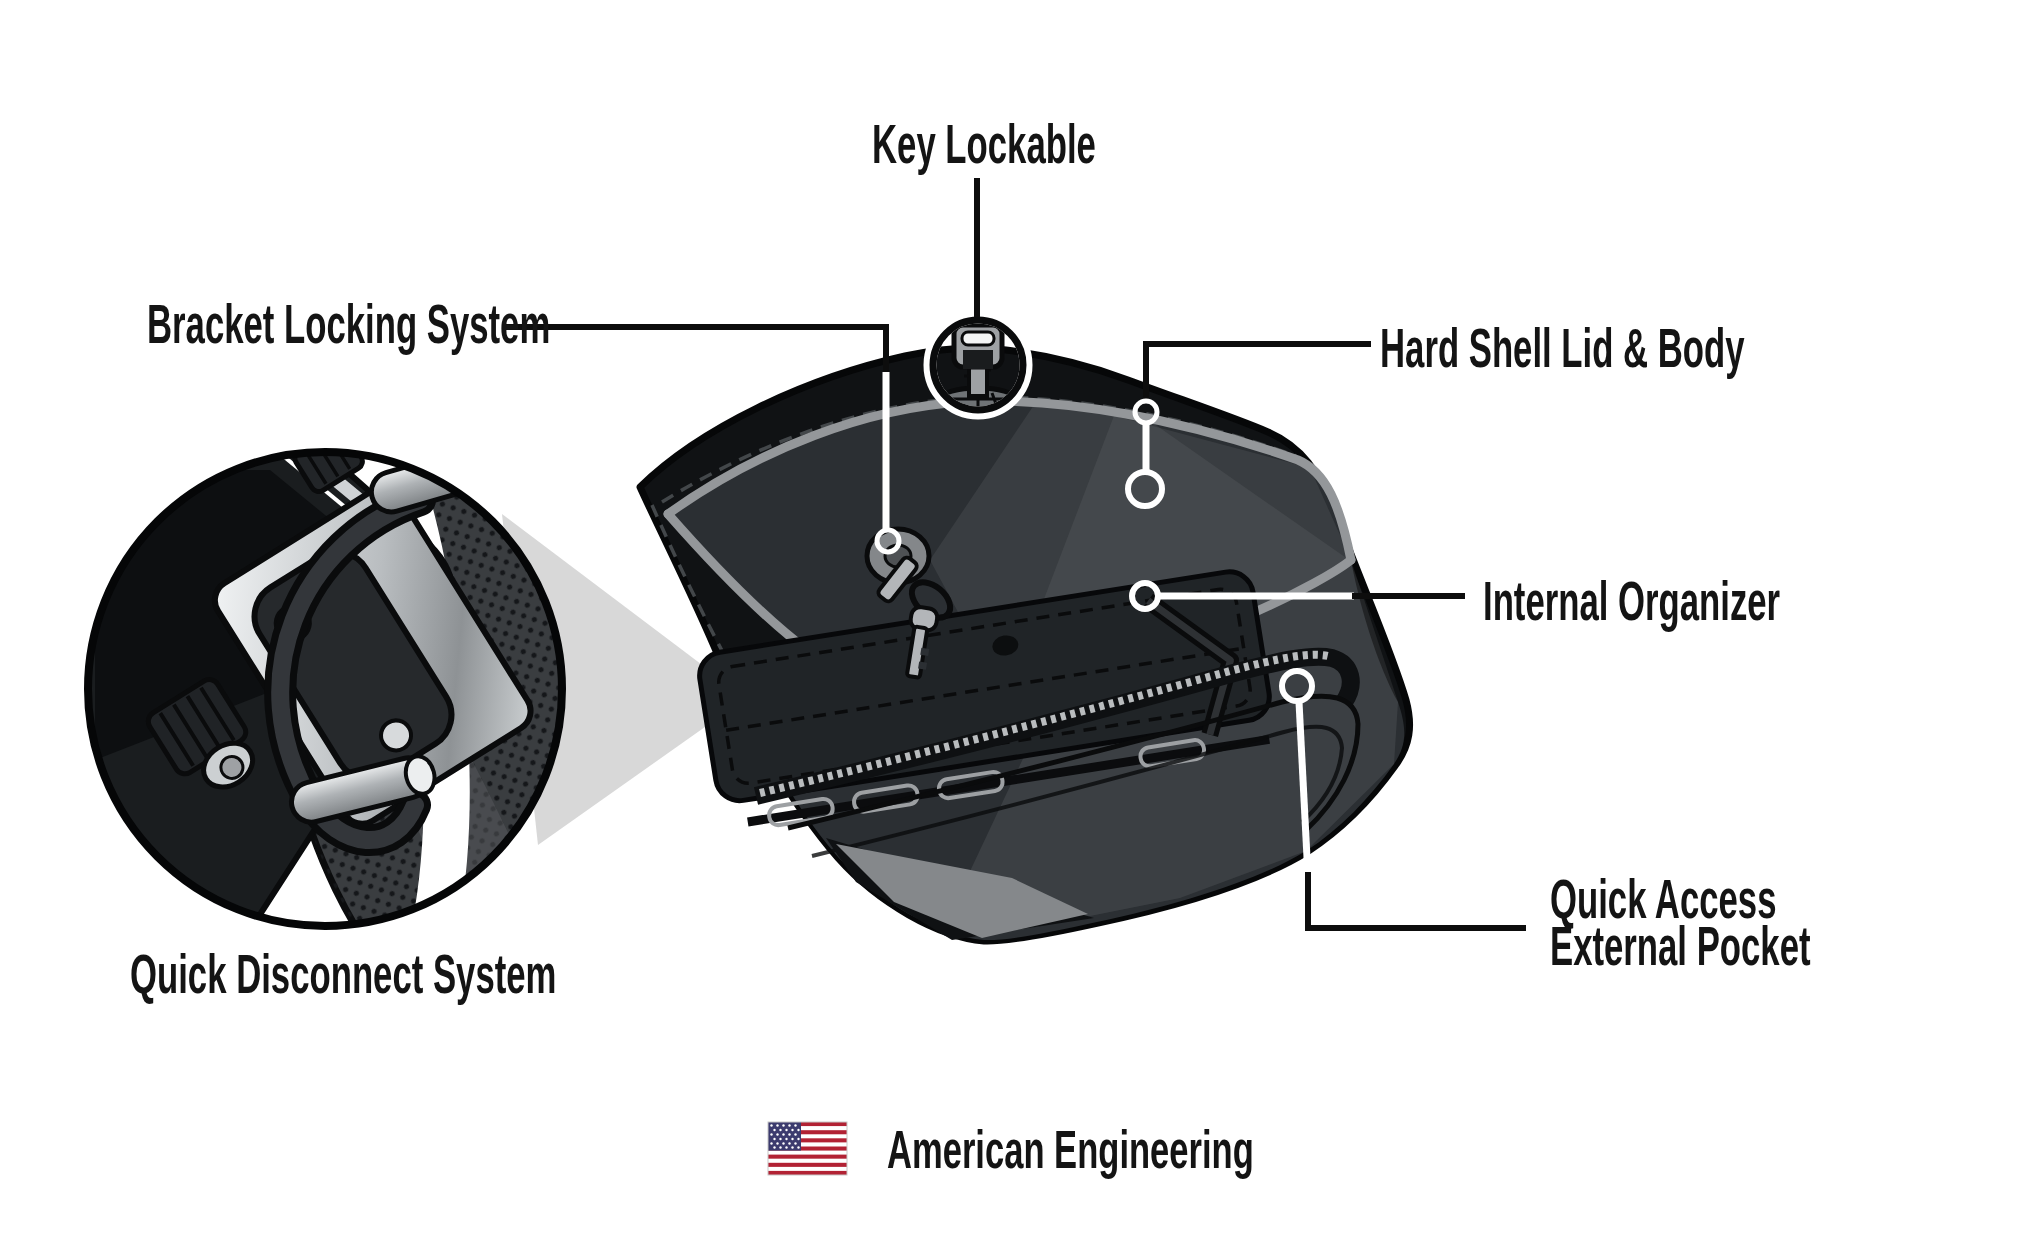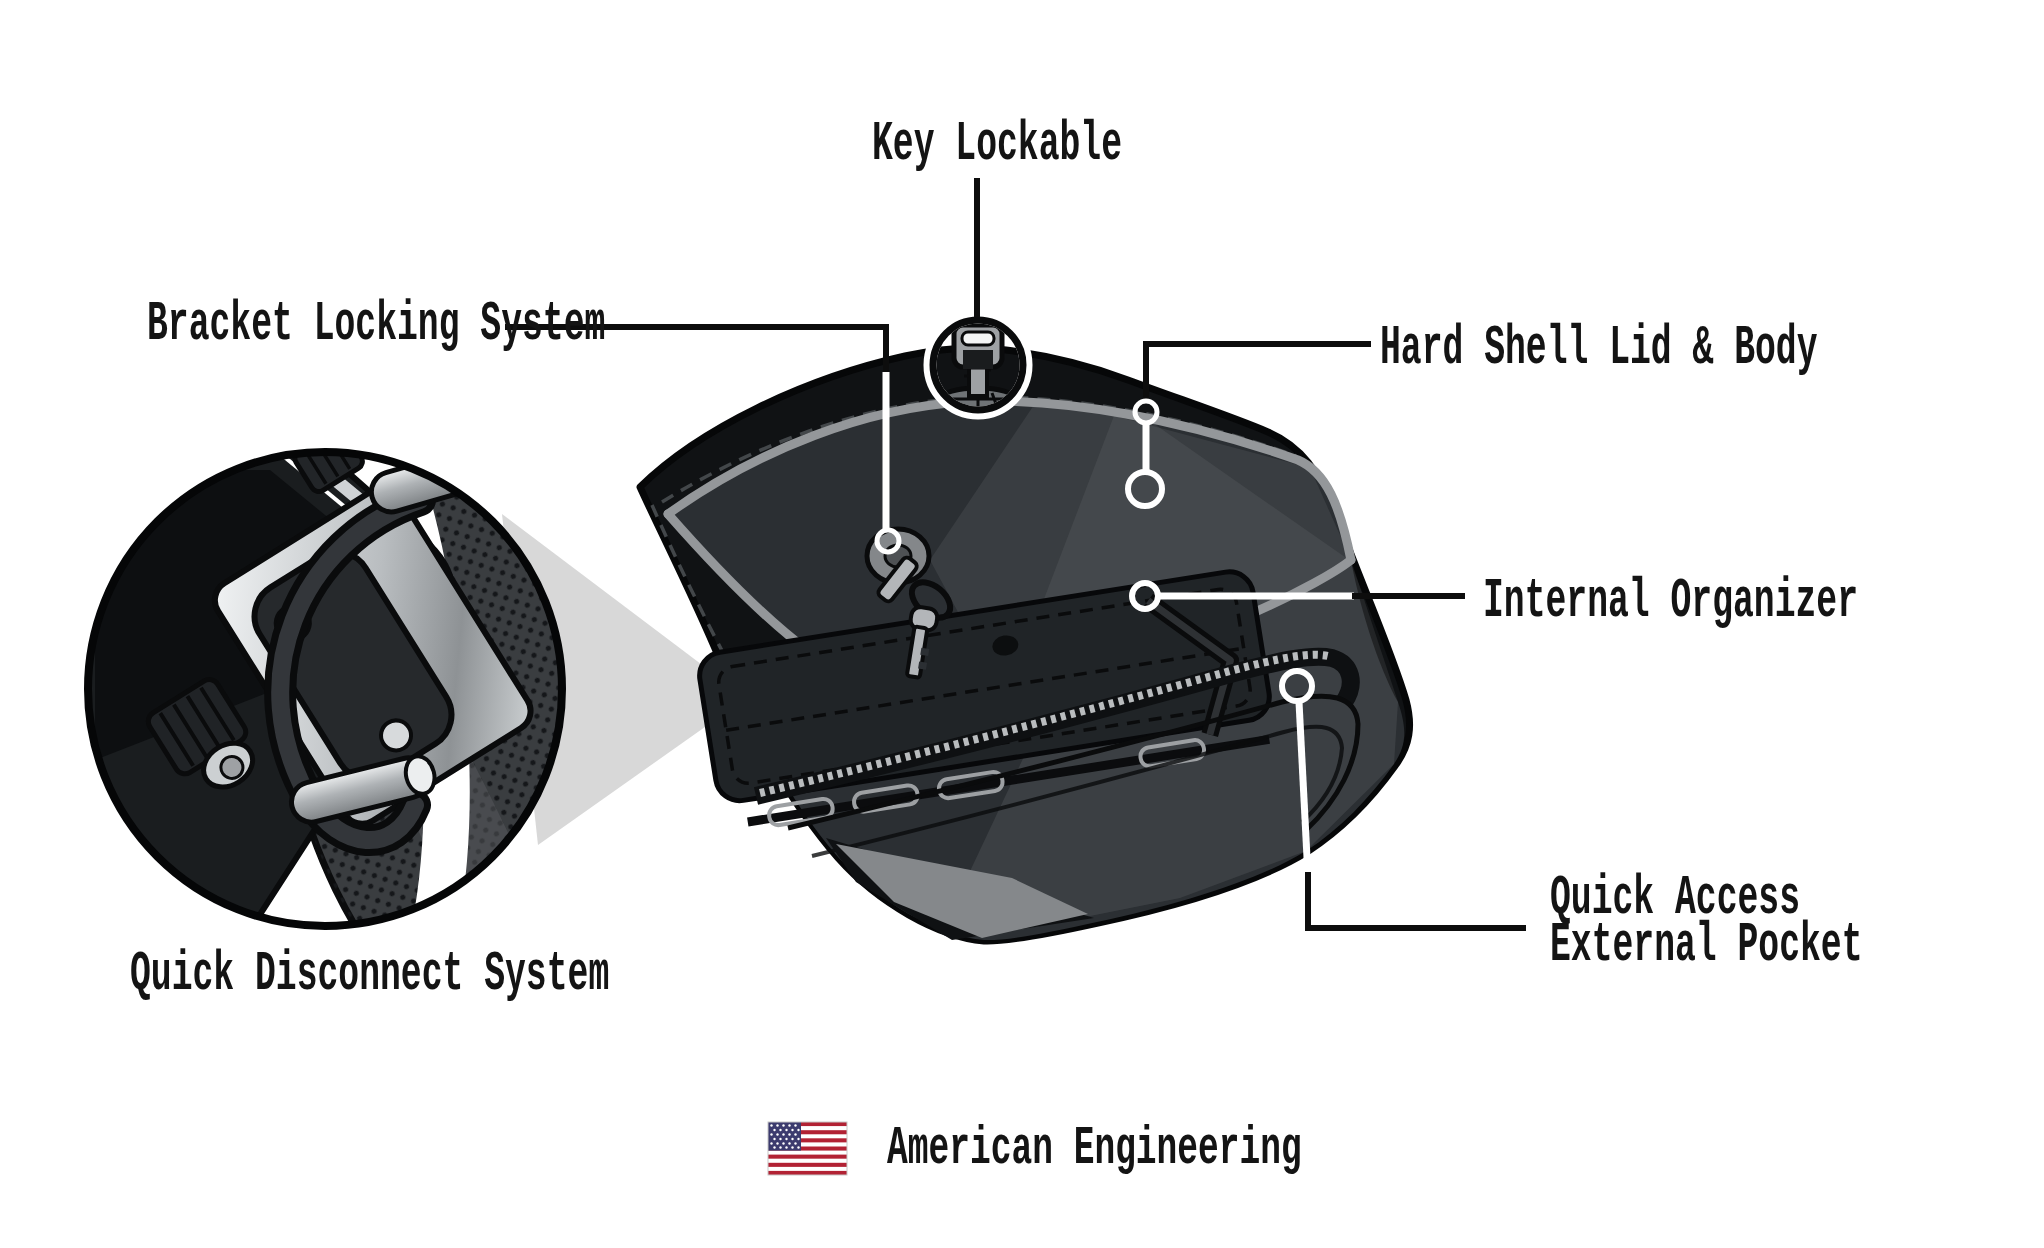--- a/index.html
+++ b/index.html
@@ -1,17 +1,17 @@
 <!DOCTYPE html>
 <html><head>
 <meta charset="utf-8">
 <style>
   html,body{margin:0;padding:0;background:#fff;}
   #stage{position:relative;width:2044px;height:1248px;background:#ffffff;overflow:hidden;
-         font-family:Liberation Mono, monospace;}
+         font-family:Liberation Sans, sans-serif;}
   #art{position:absolute;left:0;top:0;width:2044px;height:1248px;}
   .lbl{position:absolute;font-weight:700;font-size:56px;line-height:56px;color:#141414;
        white-space:nowrap;transform:scaleX(0.62);transform-origin:0 0;letter-spacing:0px;}
   .lbl.two{line-height:47px;}
   .footer-text{position:absolute;font-weight:700;font-size:54px;line-height:54px;color:#141414;
        white-space:nowrap;transform:scaleX(0.64);transform-origin:0 0;}
 </style>
 </head>
 <body>
 

